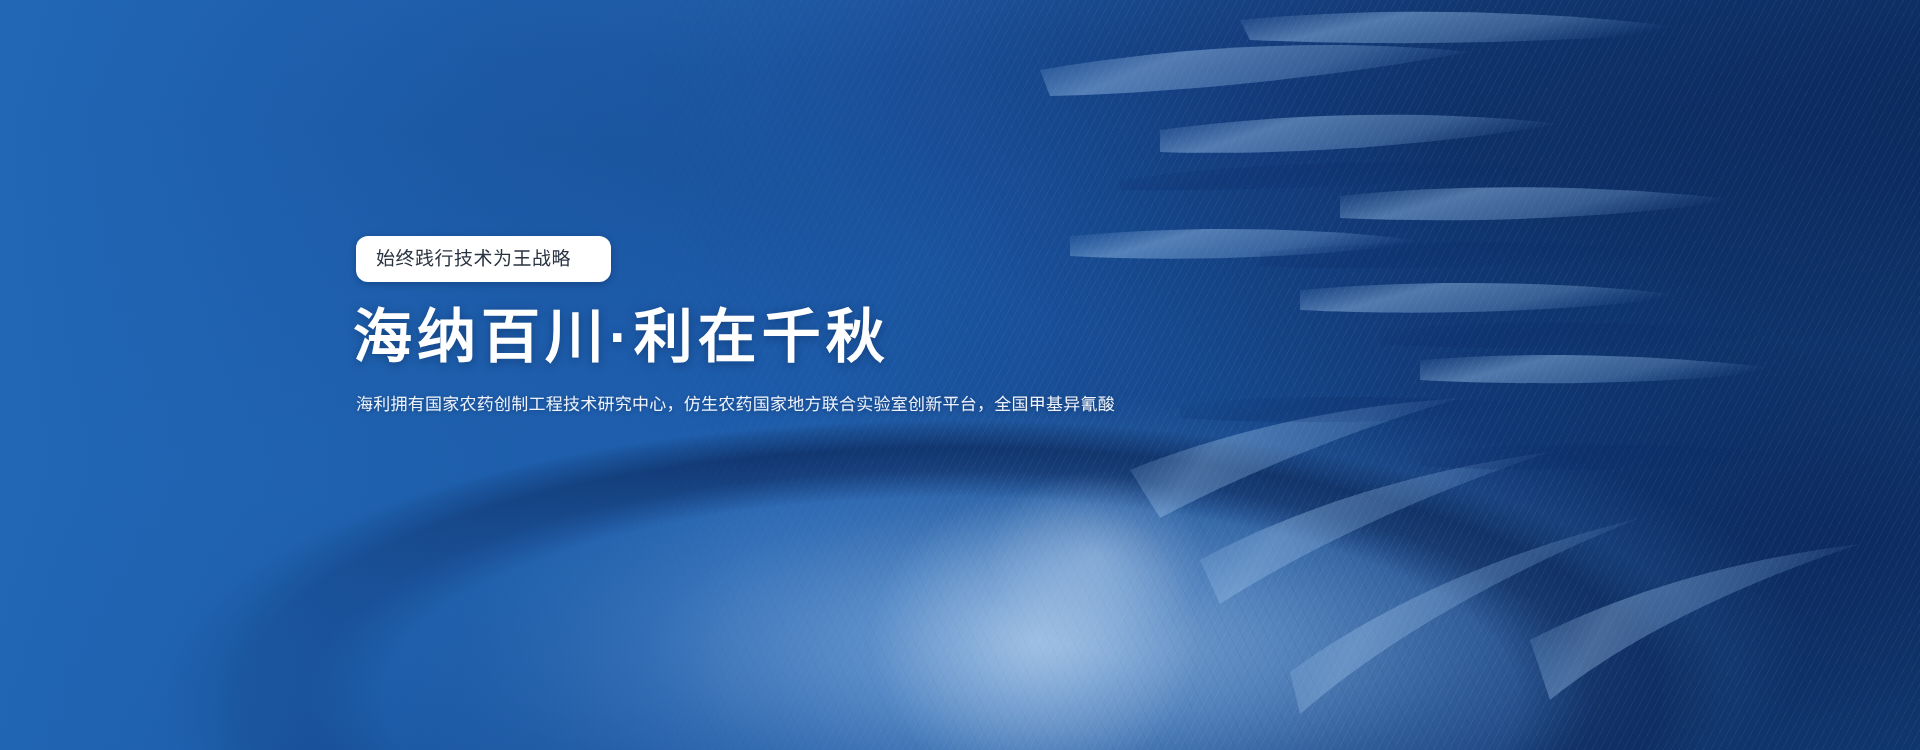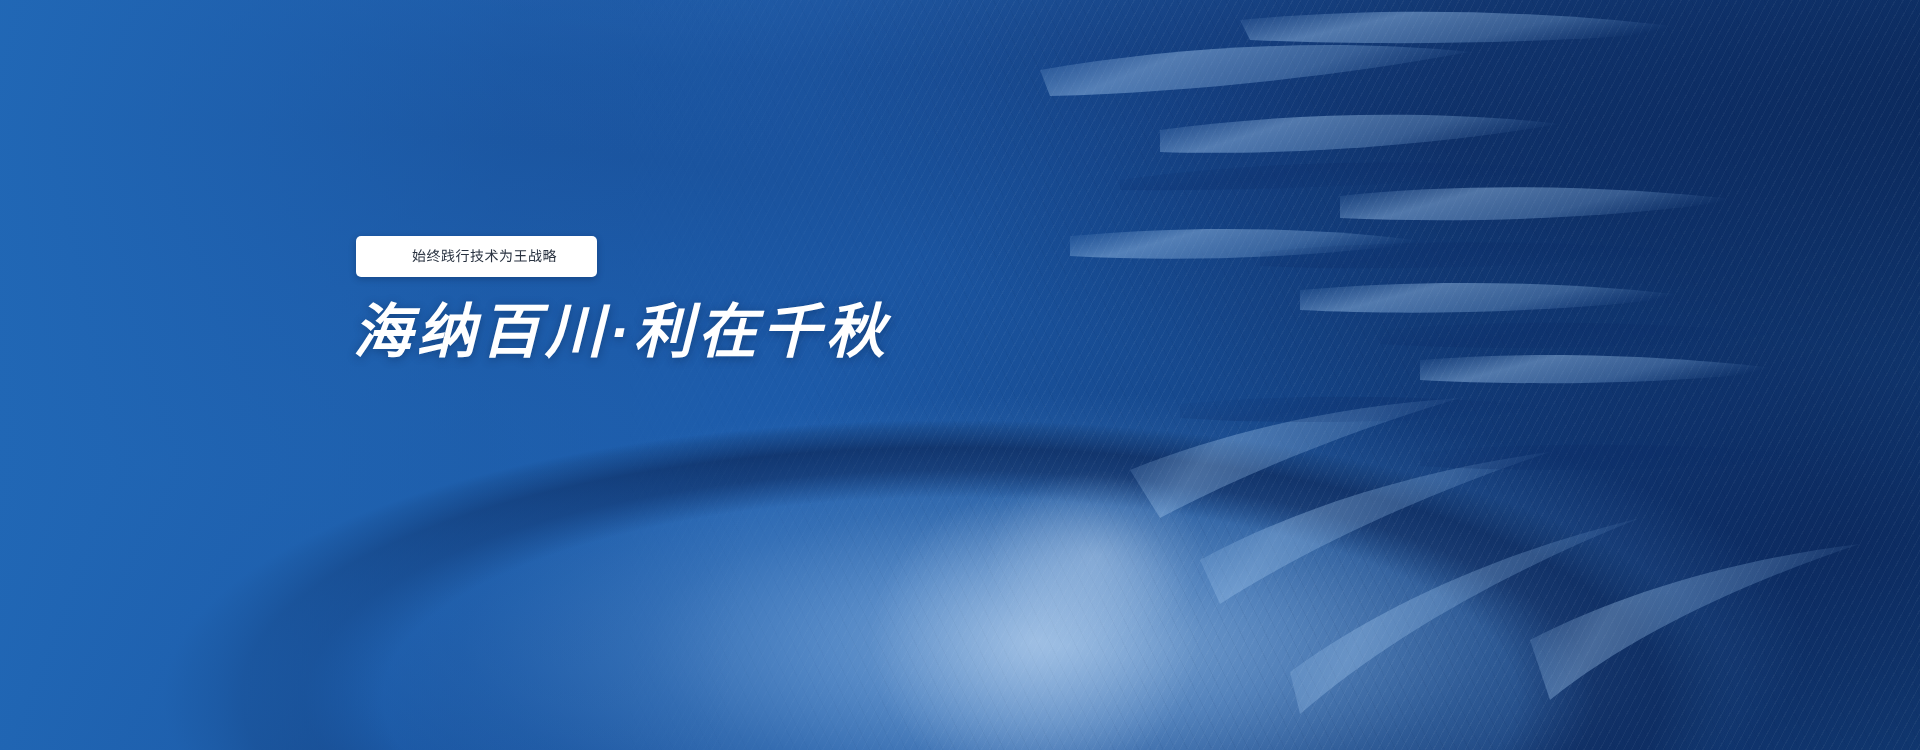--- a/index.html
+++ b/index.html
@@ -88,39 +88,38 @@
     left:356px;
     top:236px;
     width:1000px;
     z-index:5;
   }
 
   .badge{
     display:inline-block;
     background:#ffffff;
     color:#2a3341;
-    font-size:14px;
+    font-size:19px;
     line-height:1;
     letter-spacing:.5px;
-    padding:13px 40px 14px 56px;
-    border-radius:5px;
+    padding:13px 40px 14px 20px;
+    border-radius:12px;
     box-shadow:0 2px 7px rgba(4,22,58,.30);
     white-space:nowrap;
   }
 
   .headline{
     margin:24px 0 0 -3px;
     color:#ffffff;
     font-size:59px;
     font-weight:bold;
     line-height:1.08;
     letter-spacing:5px;
     white-space:nowrap;
     text-shadow:0 2px 10px rgba(5,26,64,.38);
-    font-style:italic;
   }
 
   .desc{
     margin:20px 0 0 0;
     color:#eef3fb;
     font-size:17px;
     line-height:29px;
     letter-spacing:.25px;
     max-width:840px;
     text-shadow:0 1px 4px rgba(5,26,64,.40);
@@ -188,16 +187,17 @@
     <ellipse cx="1095" cy="556" rx="110" ry="86" fill="url(#glow)" opacity="0.7"></ellipse>
   </svg>
 
   <div class="content">
 
     <div class="badge">始终践行技术为王战略</div>
 
     <h1 class="headline">海纳百川·利在千秋</h1>
 
     <p class="desc">
+      <span class="desc-line">海利拥有国家农药创制工程技术研究中心，仿生农药国家地方联合实验室创新平台，全国甲基异氰酸</span>
     </p>
 
   </div>
 </div>
 
 </body></html>

